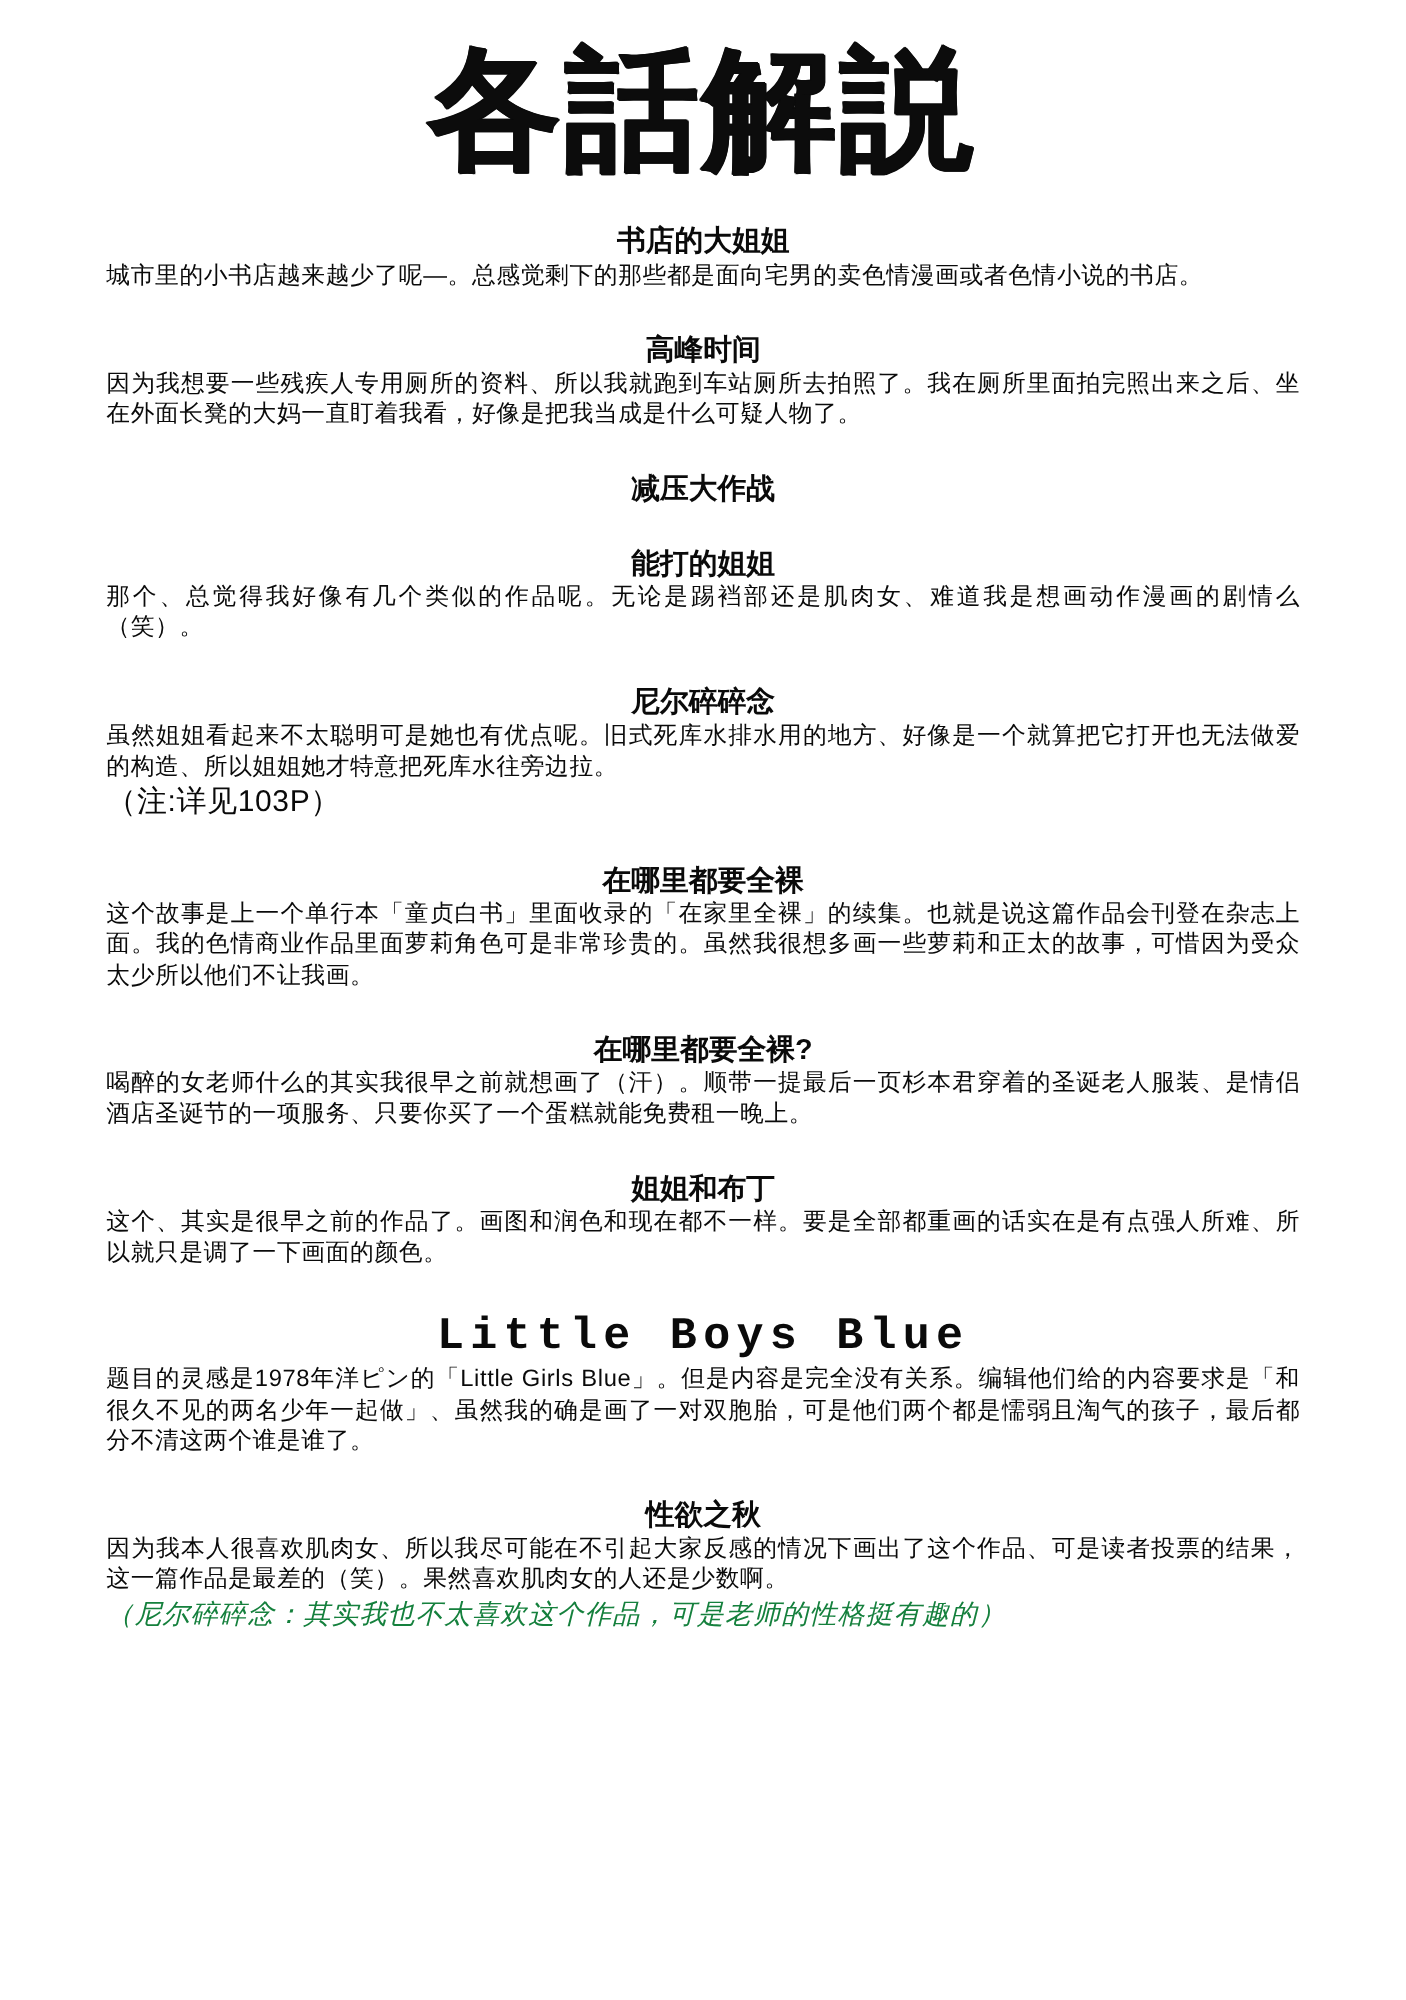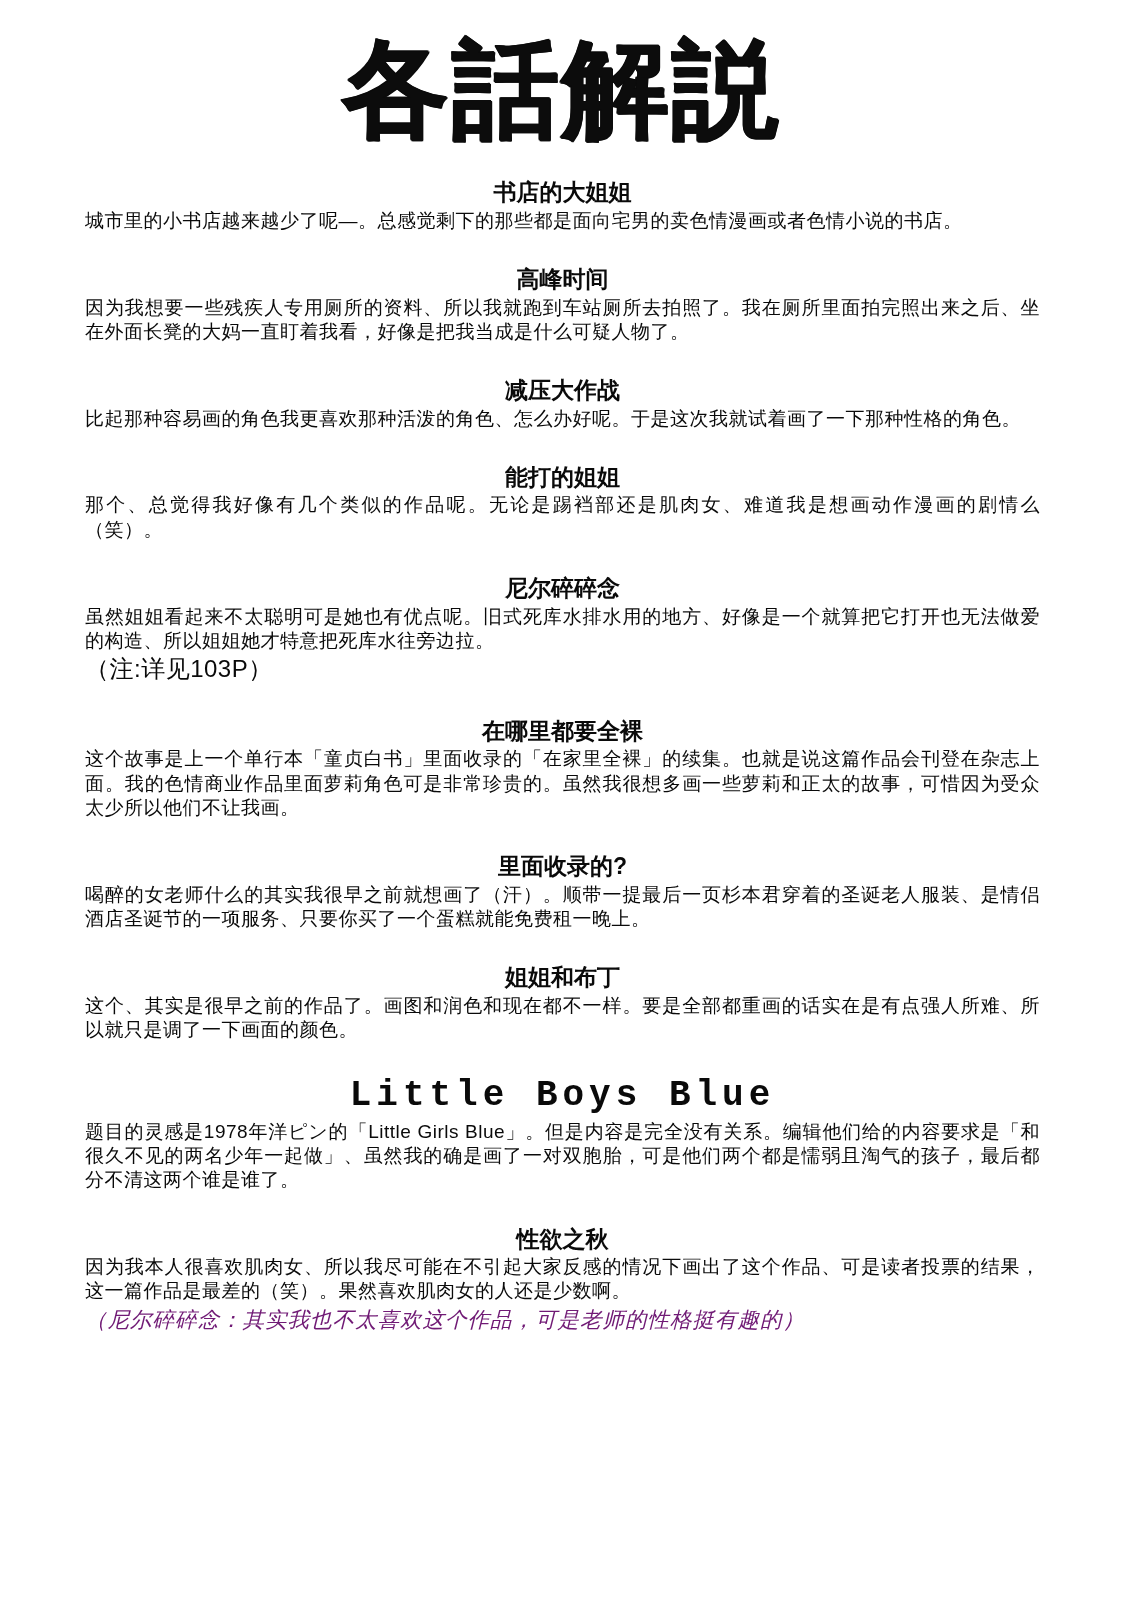--- a/index.html
+++ b/index.html
@@ -27,20 +27,21 @@
     font-size: 106px;
     line-height: 1.08;
     font-weight: 900;
     letter-spacing: 4px;
     color: #0c0c0c;
     
     text-shadow:
       1px 0 0 #0c0c0c, -1px 0 0 #0c0c0c,
       0 1px 0 #0c0c0c, 0 -1px 0 #0c0c0c,
       1px 1px 0 #0c0c0c, -1px -1px 0 #0c0c0c;
+    font-family: Liberation Serif, serif;
   }
   section.entry {
     margin: 0 0 0 0;
   }
   h2.entry-heading {
     margin: 33px 0 3px 0;
     text-align: center;
     font-size: 23px;
     line-height: 1.15;
     font-weight: 700;
@@ -67,56 +68,55 @@
     letter-spacing: 0.5px;
     color: #0a0a0a;
   }
   p.translator-note {
     margin: 2px 0 0 0;
     font-size: 21.5px;
     line-height: 1.3;
     letter-spacing: 1px;
     font-style: italic;
     font-family: "DejaVu Serif", serif;
-    color: #701a75;
+    color: #15803d;
   }
 </style>
 </head>
 <body>
 
 <main class="page">
   <h1 class="page-title">各話解説</h1>
   <div id="sections">
       <section class="entry">
         <h2 class="entry-heading">书店的大姐姐</h2>
         <p class="entry-body">城市里的小书店越来越少了呢—。总感觉剩下的那些都是面向宅男的卖色情漫画或者色情小说的书店。</p>
       </section>
       <section class="entry">
         <h2 class="entry-heading">高峰时间</h2>
         <p class="entry-body">因为我想要一些残疾人专用厕所的资料、所以我就跑到车站厕所去拍照了。我在厕所里面拍完照出来之后、坐在外面长凳的大妈一直盯着我看，好像是把我当成是什么可疑人物了。</p>
       </section>
       <section class="entry">
         <h2 class="entry-heading">减压大作战</h2>
-        <p class="entry-body">比起那种容易画的角色我更喜欢那种活泼的角色、怎么办好呢。于是这次我就试着画了一下那种性格的角色。</p>
       </section>
       <section class="entry">
         <h2 class="entry-heading">能打的姐姐</h2>
         <p class="entry-body">那个、总觉得我好像有几个类似的作品呢。无论是踢裆部还是肌肉女、难道我是想画动作漫画的剧情么（笑）。</p>
       </section>
       <section class="entry">
         <h2 class="entry-heading">尼尔碎碎念</h2>
         <p class="entry-body">虽然姐姐看起来不太聪明可是她也有优点呢。旧式死库水排水用的地方、好像是一个就算把它打开也无法做爱的构造、所以姐姐她才特意把死库水往旁边拉。</p>
         <p class="entry-note">（注:详见103P）</p>
       </section>
       <section class="entry">
         <h2 class="entry-heading">在哪里都要全裸</h2>
         <p class="entry-body">这个故事是上一个单行本「童贞白书」里面收录的「在家里全裸」的续集。也就是说这篇作品会刊登在杂志上面。我的色情商业作品里面萝莉角色可是非常珍贵的。虽然我很想多画一些萝莉和正太的故事，可惜因为受众太少所以他们不让我画。</p>
       </section>
       <section class="entry">
-        <h2 class="entry-heading">里面收录的?</h2>
+        <h2 class="entry-heading">在哪里都要全裸?</h2>
         <p class="entry-body">喝醉的女老师什么的其实我很早之前就想画了（汗）。顺带一提最后一页杉本君穿着的圣诞老人服装、是情侣酒店圣诞节的一项服务、只要你买了一个蛋糕就能免费租一晚上。</p>
       </section>
       <section class="entry">
         <h2 class="entry-heading">姐姐和布丁</h2>
         <p class="entry-body">这个、其实是很早之前的作品了。画图和润色和现在都不一样。要是全部都重画的话实在是有点强人所难、所以就只是调了一下画面的颜色。</p>
       </section>
       <section class="entry">
         <h2 class="entry-heading latin">Little Boys Blue</h2>
         <p class="entry-body">题目的灵感是1978年洋ピン的「Little Girls Blue」。但是内容是完全没有关系。编辑他们给的内容要求是「和很久不见的两名少年一起做」、虽然我的确是画了一对双胞胎，可是他们两个都是懦弱且淘气的孩子，最后都分不清这两个谁是谁了。</p>
       </section>

